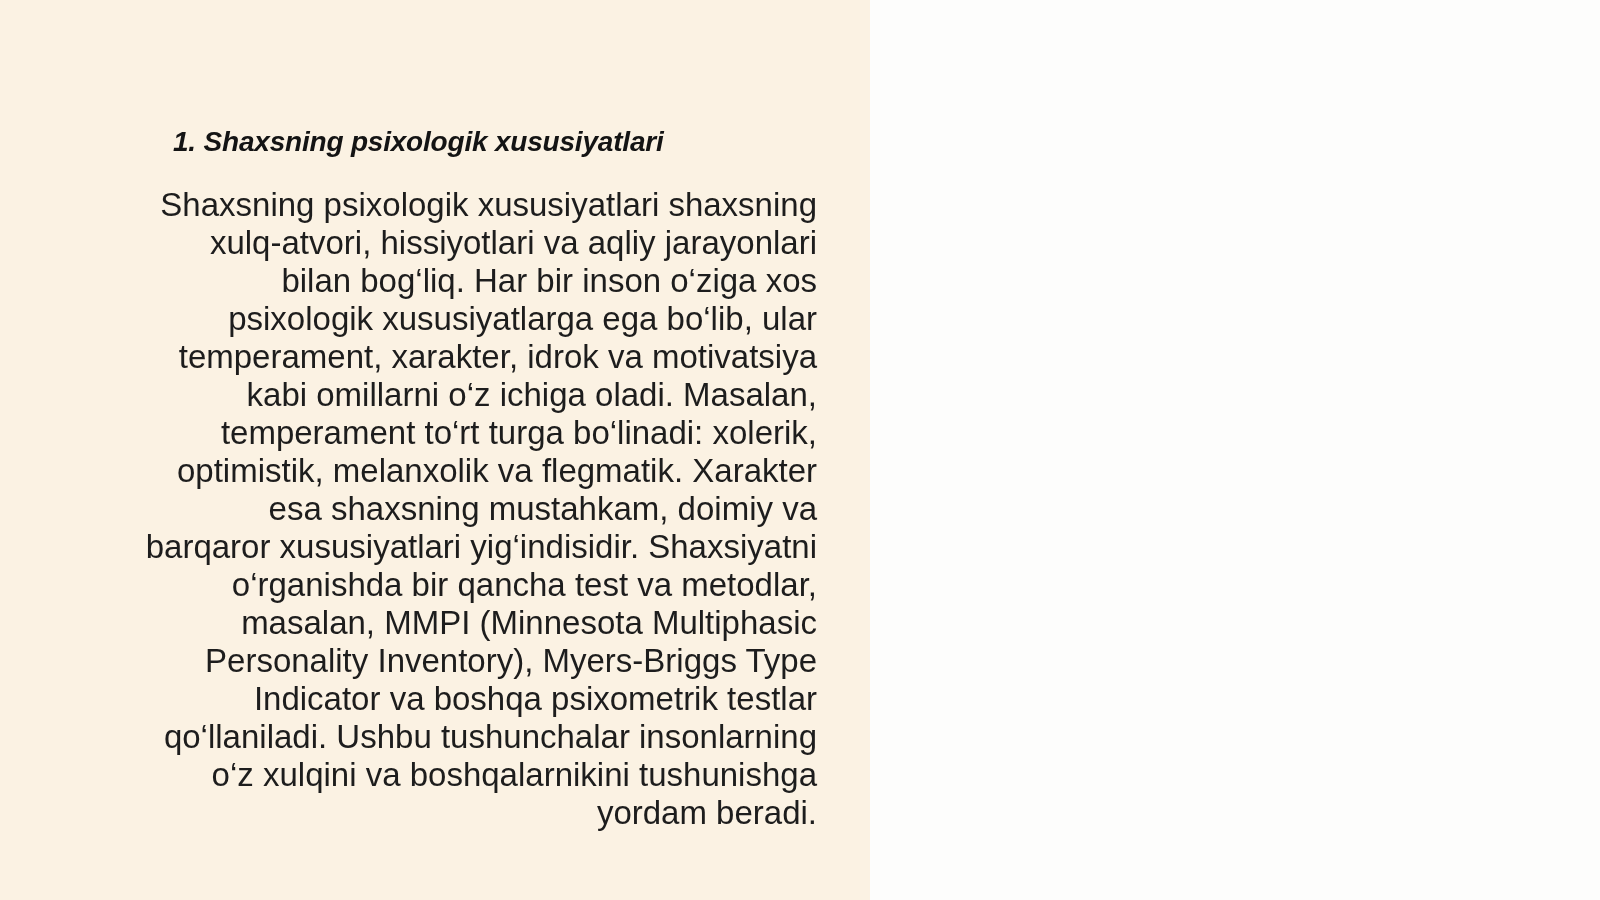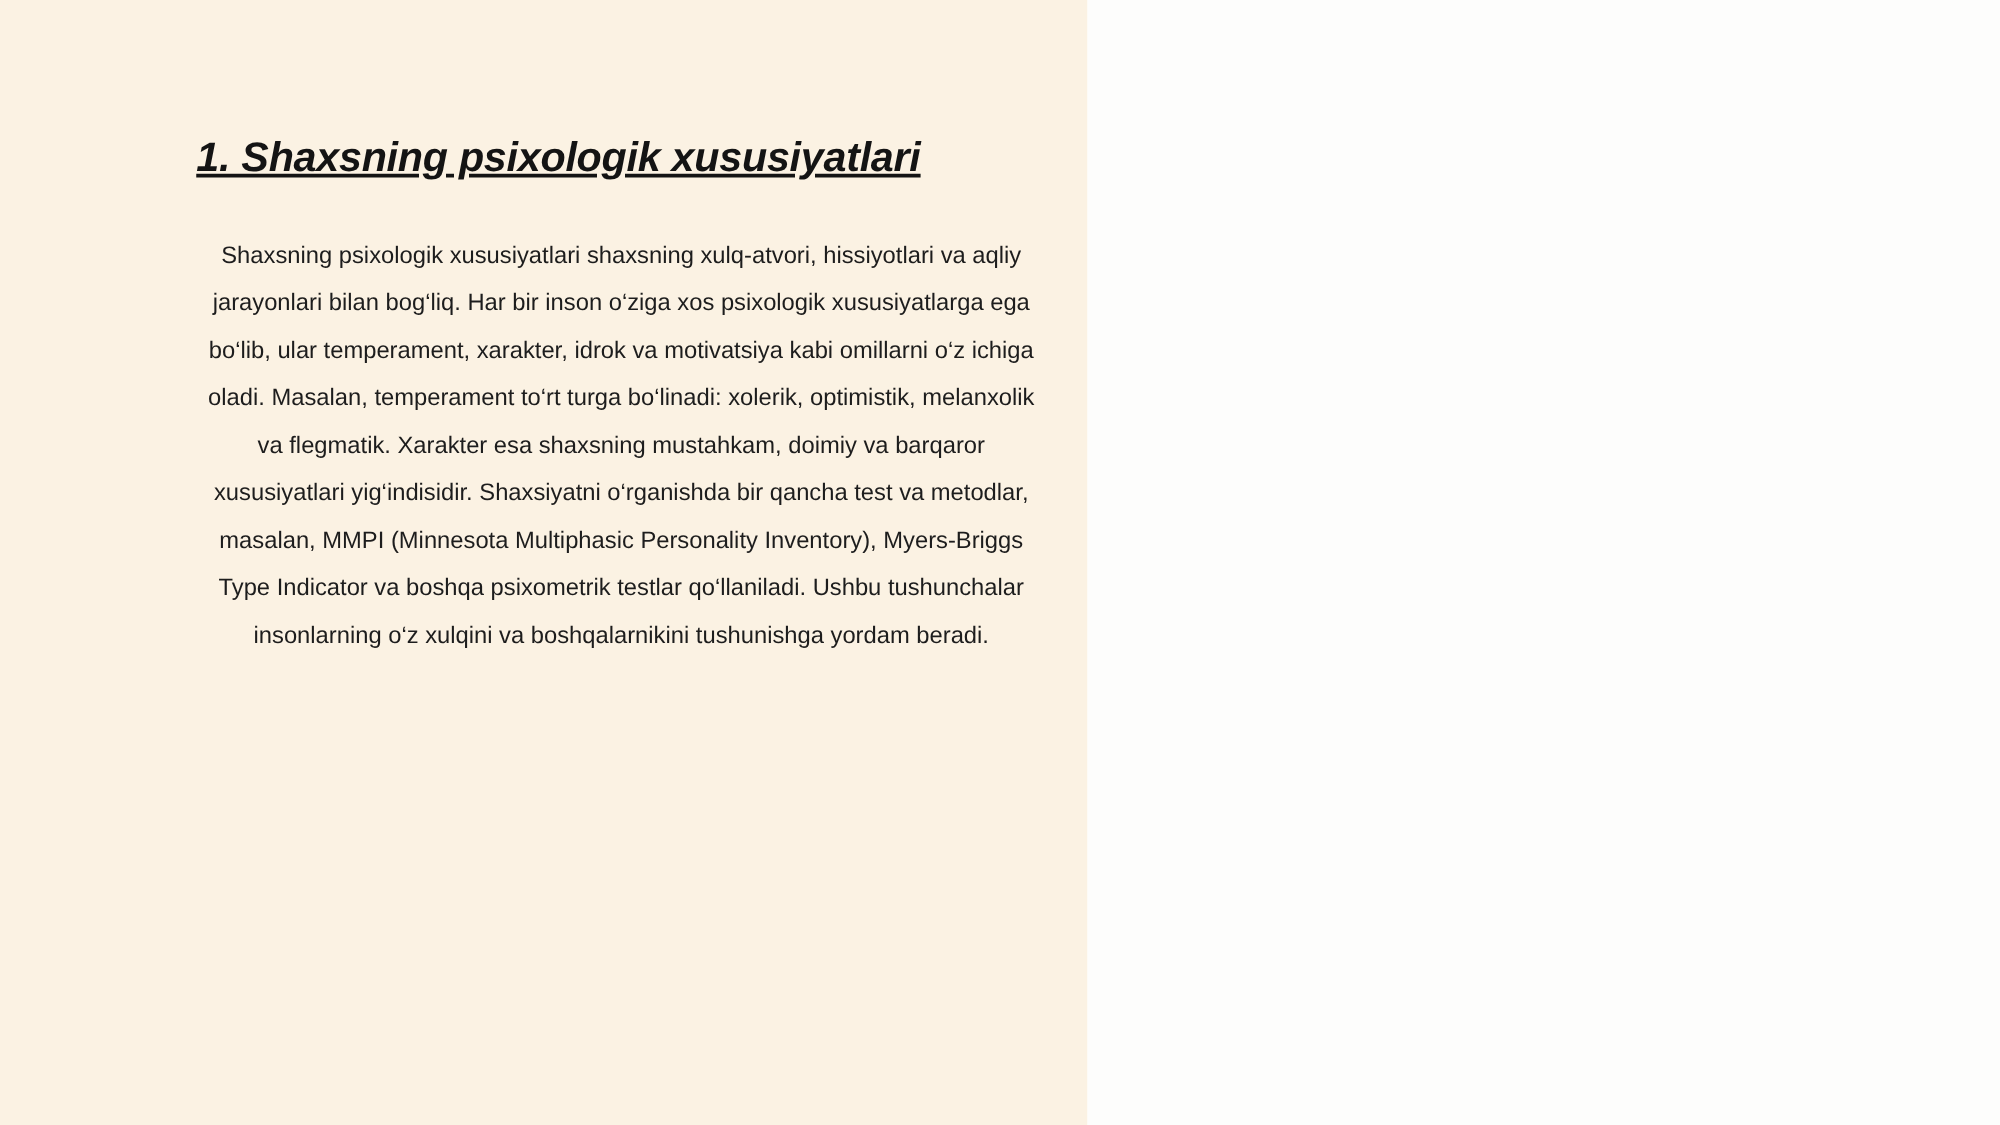--- a/index.html
+++ b/index.html
@@ -11,32 +11,32 @@
   }
   .stage { position: relative; width: 1600px; height: 900px; }
 
   
   .left-panel {
     position: absolute; left: 0; top: 0; width: 870px; height: 900px;
     background: var(--left-panel-bg, #fbf2e3);
   }
   .doc-title {
     position: absolute; left: 157px; top: 104px; width: 690px;
-    margin: 0;
+    margin: 16px;
     font-family: "Liberation Sans", sans-serif;
-    font-size: 33px; line-height: 44px;
+    font-size: 28px; line-height: 44px;
     font-weight: bold; font-style: italic;
-    color: #141414; letter-spacing: -0.2px; text-decoration: underline;
+    color: #141414; letter-spacing: -0.2px;
   }
   .doc-paragraph {
-    position: absolute; left: 161px; top: 186px; width: 672px;
+    position: absolute; left: 145px; top: 186px; width: 672px;
     margin: 0;
-    font-size: 19px; line-height: 38px;
+    font-size: 33px; line-height: 38px;
     color: var(--body-text, #1d1d1d);
-    text-align: center;
+    text-align: right;
   }
 
   
   .right-panel {
     position: absolute; left: 870px; top: 0; width: 730px; height: 900px;
     background: var(--right-panel-bg, #fdfdfc);
   }
 </style>
 </head>
 <body>

